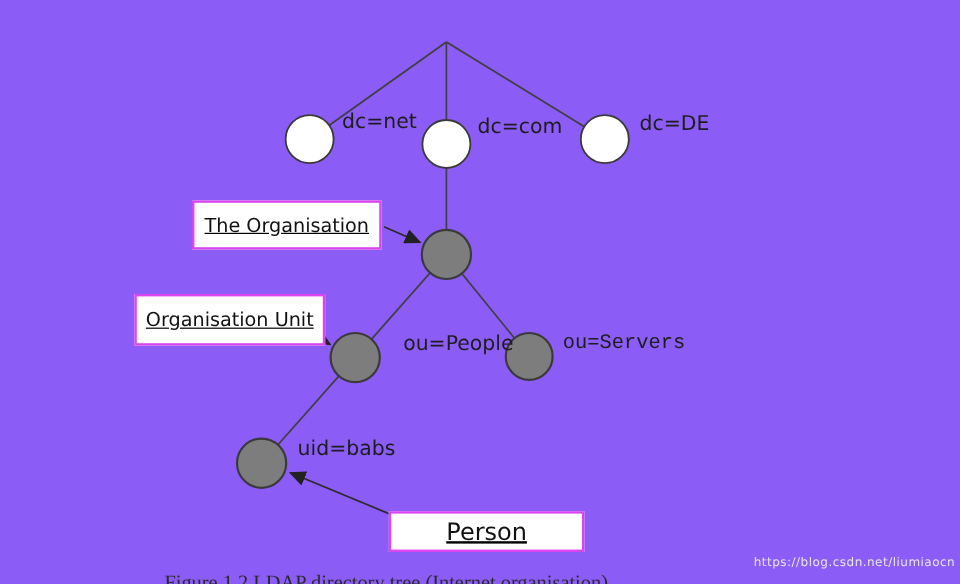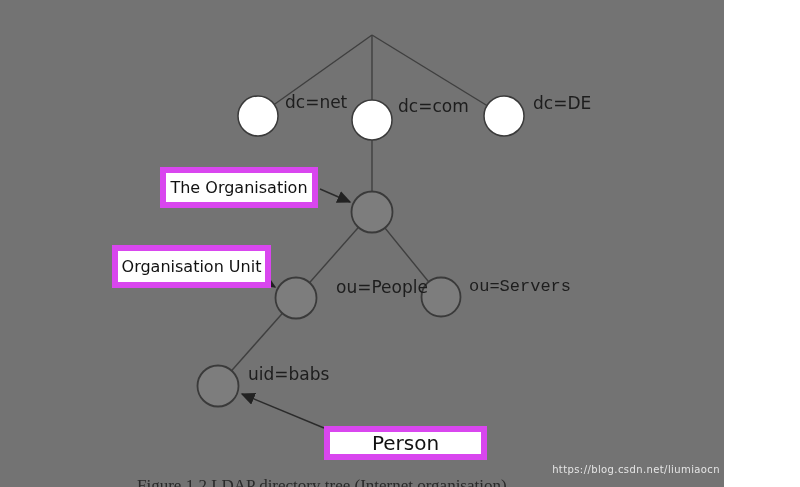--- a/index.html
+++ b/index.html
@@ -3,45 +3,46 @@
 <meta charset="utf-8">
 <style>
   html, body {
     margin: 0;
     padding: 0;
     background: #ffffff;
     font-family: "DejaVu Sans", sans-serif;
   }
   #stage {
     position: relative;
-    width: 724px;
+    width: 800px;
     height: 487px;
-    background: #737373;
+    background: #8b5cf6;
     overflow: hidden;
   }
   #tree-svg {
     position: absolute;
     left: 0;
     top: 0;
   }
   .node-label {
     position: absolute;
     font-size: 17px;
     color: #1d1d1d;
     white-space: nowrap;
     letter-spacing: 0px;
   }
   .callout-box {
     position: absolute;
     background: #ffffff;
-    border: 6px solid #d946ef;
+    border: 2px solid #d946ef;
     display: flex;
     align-items: center;
     justify-content: center;
     box-sizing: border-box;
+    text-decoration: underline;
   }
   .callout-box span {
     font-size: 16px;
     color: #111111;
     white-space: nowrap;
   }
   #callout-org   { left: 160px; top: 167px; width: 158px; height: 41px; }
   #callout-ou    { left:  84px; top: 245px; width: 159px; height: 43px; margin-left: 28px; }
   #callout-person{ left: 324px; top: 426px; width: 163px; height: 34px; }
   #callout-person span { font-size: 20px; }

